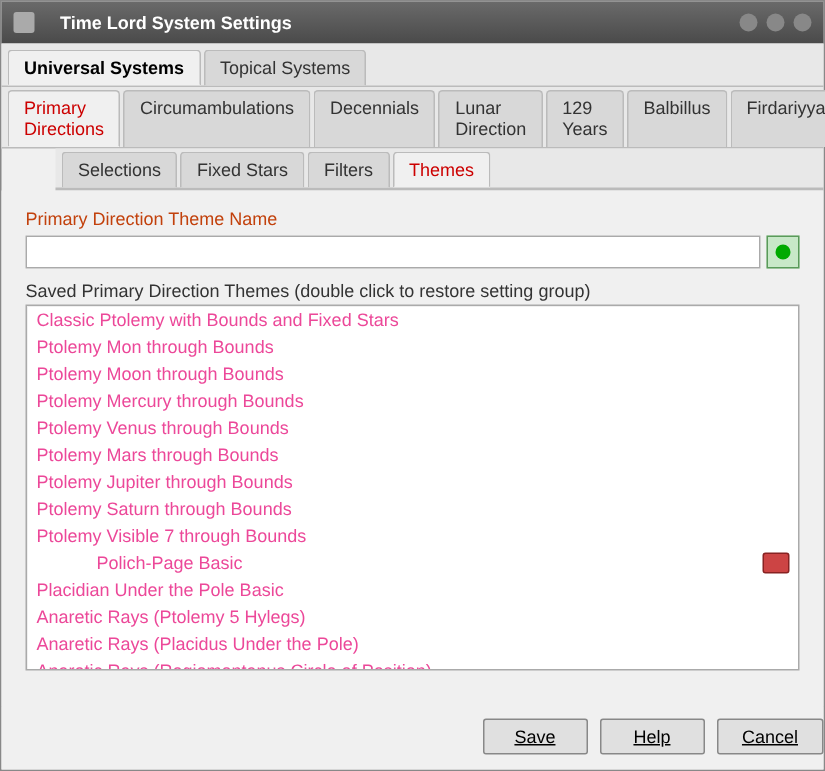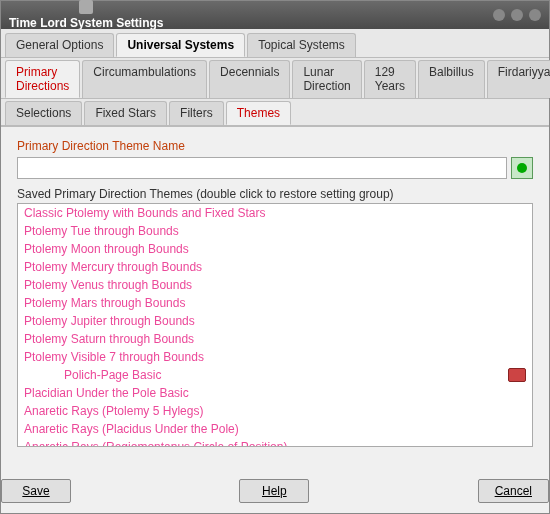--- a/index.html
+++ b/index.html
@@ -25,22 +25,21 @@
       padding: 5px 8px;
       display: flex;
       align-items: center;
       justify-content: space-between;
       height: 28px;
       flex-shrink: 0;
     }
     .title-bar-left {
       display: flex;
       align-items: center;
-      gap: 2px;
-      flex-direction: column;
+      gap: 17px;
     }
     .title-icon {
       width: 14px;
       height: 14px;
       background: #aaa;
       border-radius: 2px;
     }
     .title-text {
       font-size: 12px;
       font-weight: bold;
@@ -70,20 +69,21 @@
       border-bottom: 1px solid #bbb;
       padding: 2px 4px 0 4px;
       flex-shrink: 0;
     }
     .tab-row-3 {
       display: flex;
       background: #e8e8e8;
       border-bottom: 2px solid #bbb;
       padding: 2px 4px 0 4px;
       flex-shrink: 0;
+      margin-left: 36px;
     }
     .tab {
       padding: 4px 10px;
       border: 1px solid #bbb;
       border-bottom: none;
       background: #d8d8d8;
       cursor: pointer;
       font-size: 12px;
       color: #333;
       border-radius: 3px 3px 0 0;
@@ -168,22 +168,22 @@
       cursor: pointer;
     }
     .list-item-row {
       display: flex;
       align-items: center;
       justify-content: space-between;
       margin-left: 40px;
     }
     .bottom-bar {
       display: flex;
-      justify-content: space-between;
-      gap: 20px;
+      justify-content: flex-end;
+      gap: 8px;
       padding: 8px 0 10px 0;
       background: #f0f0f0;
       flex-shrink: 0;
     }
     .bottom-btn {
       min-width: 70px;
       padding: 4px 16px;
       border: 1px solid #888;
       background: #e0e0e0;
       cursor: pointer;
@@ -203,21 +203,20 @@
       <span class="title-text">Time Lord System Settings</span>
     </div>
     <div class="title-controls">
       <div class="title-btn"></div>
       <div class="title-btn"></div>
       <div class="title-btn"></div>
     </div>
   </div>
 
   <div class="tab-row-1">
-    <div class="tab">General Options</div>
     <div class="tab active-blue">Universal Systems</div>
     <div class="tab">Topical Systems</div>
   </div>
 
   <div class="tab-row-2">
     <div class="tab active">Primary Directions</div>
     <div class="tab">Circumambulations</div>
     <div class="tab">Decennials</div>
     <div class="tab">Lunar Direction</div>
     <div class="tab">129 Years</div>
@@ -239,21 +238,21 @@
       <div class="input-btn green-btn">
         <div class="green-dot"></div>
       </div>
     </div>
 
     <div class="list-label">Saved Primary Direction Themes (double click to restore setting group)</div>
 
     <div class="list-container">
 
     <div class="list-item">Classic Ptolemy with Bounds and Fixed Stars</div>
-        <div class="list-item">Ptolemy Tue through Bounds</div>
+        <div class="list-item">Ptolemy Mon through Bounds</div>
         <div class="list-item">Ptolemy Moon through Bounds</div>
         <div class="list-item">Ptolemy Mercury through Bounds</div>
         <div class="list-item">Ptolemy Venus through Bounds</div>
         <div class="list-item">Ptolemy Mars through Bounds</div>
         <div class="list-item">Ptolemy Jupiter through Bounds</div>
         <div class="list-item">Ptolemy Saturn through Bounds</div>
         <div class="list-item">Ptolemy Visible 7 through Bounds</div>
         <div class="list-item">
           <div class="list-item-row">
             <span>Polich-Page Basic</span>

